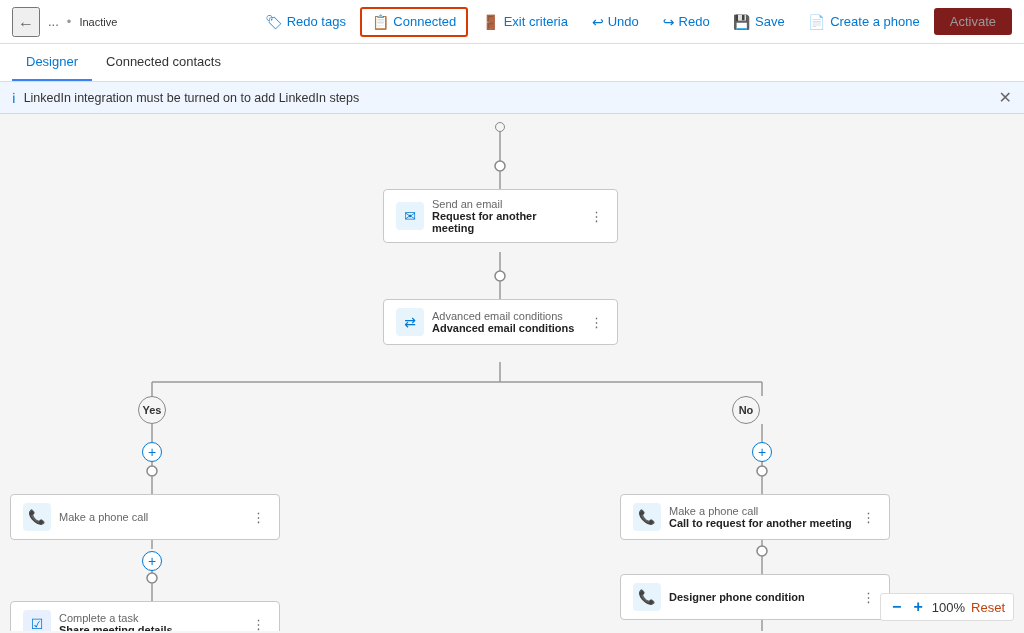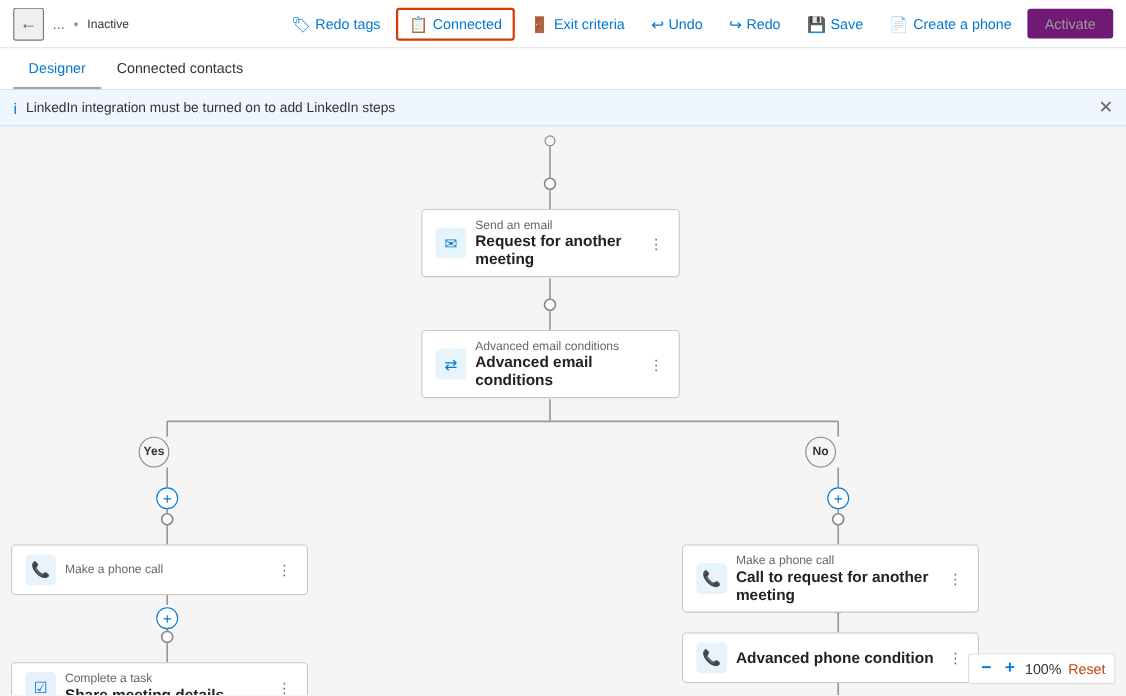--- a/index.html
+++ b/index.html
@@ -48,21 +48,21 @@
       color: #0078d4;
       border-radius: 3px;
     }
     .header-btn.properties-btn {
       border: 2px solid #d83b01;
       background: #fff;
       color: #0078d4;
     }
     .header-btn-icon { font-size: 14px; }
     .activate-btn {
-      background: #701a75;
+      background: #7f1d1d;
       color: #999;
       border: none;
       padding: 6px 16px;
       border-radius: 3px;
       font-size: 13px;
       cursor: not-allowed;
     }
 
     
     .tabs {
@@ -72,21 +72,21 @@
       padding: 0 12px;
     }
     .tab {
       padding: 10px 14px;
       cursor: pointer;
       font-size: 13px;
       color: #333;
       border-bottom: 2px solid transparent;
     }
     .tab.active {
-      border-bottom: 2px solid #a3a3a3;
+      border-bottom: 2px solid #3b82f6;
       color: #0078d4;
       font-weight: 500;
     }
 
     
     .info-bar {
       display: flex;
       align-items: center;
       background: #f0f6ff;
       border-bottom: 1px solid #c8d8f0;
@@ -168,21 +168,21 @@
       flex-shrink: 0;
     }
     .flow-node-content {
       flex: 1;
     }
     .flow-node-label {
       font-size: 11px;
       color: #666;
     }
     .flow-node-title {
-      font-size: 14px;
+      font-size: 11px;
       font-weight: 600;
       color: #222;
     }
     .flow-node-menu {
       color: #666;
       cursor: pointer;
       padding: 2px;
     }
 
     
@@ -369,21 +369,21 @@
 
   <div class="flow-node" style="left: 383px; top: 185px; width: 235px;">
     <div class="flow-node-icon">⇄</div>
     <div class="flow-node-content">
       <div class="flow-node-label">Advanced email conditions</div>
       <div class="flow-node-title">Advanced email conditions</div>
     </div>
     <div class="flow-node-menu">⋮</div>
   </div>
 
-  <div class="branch-circle" style="left: 126px; top: 282px;">
+  <div class="branch-circle" style="left: 138px; top: 282px;">
     <span>Yes</span>
   </div>
 
   <div class="branch-circle" style="left: 732px; top: 282px;">
     <span>No</span>
   </div>
 
   <div class="add-btn" style="left: 142px; top: 328px;">+</div>
 
   <div class="flow-node" style="left: 10px; top: 380px; width: 270px;">
@@ -413,21 +413,21 @@
       <div class="flow-node-label">Make a phone call</div>
       <div class="flow-node-title">Call to request for another meeting</div>
     </div>
     <div class="flow-node-menu">⋮</div>
   </div>
 
   <div class="flow-node" style="left: 620px; top: 460px; width: 270px;">
     <div class="flow-node-icon">📞</div>
     <div class="flow-node-content">
       <div class="flow-node-label"></div>
-      <div class="flow-node-title">Advanced phone condition</div>
+      <div class="flow-node-title">Designer phone condition</div>
     </div>
     <div class="flow-node-menu">⋮</div>
   </div>
 
   <div class="zoom-controls">
     <button class="zoom-btn">−</button>
     <button class="zoom-btn">+</button>
     <span>100%</span>
     <button class="reset-btn">Reset</button>
   </div>

